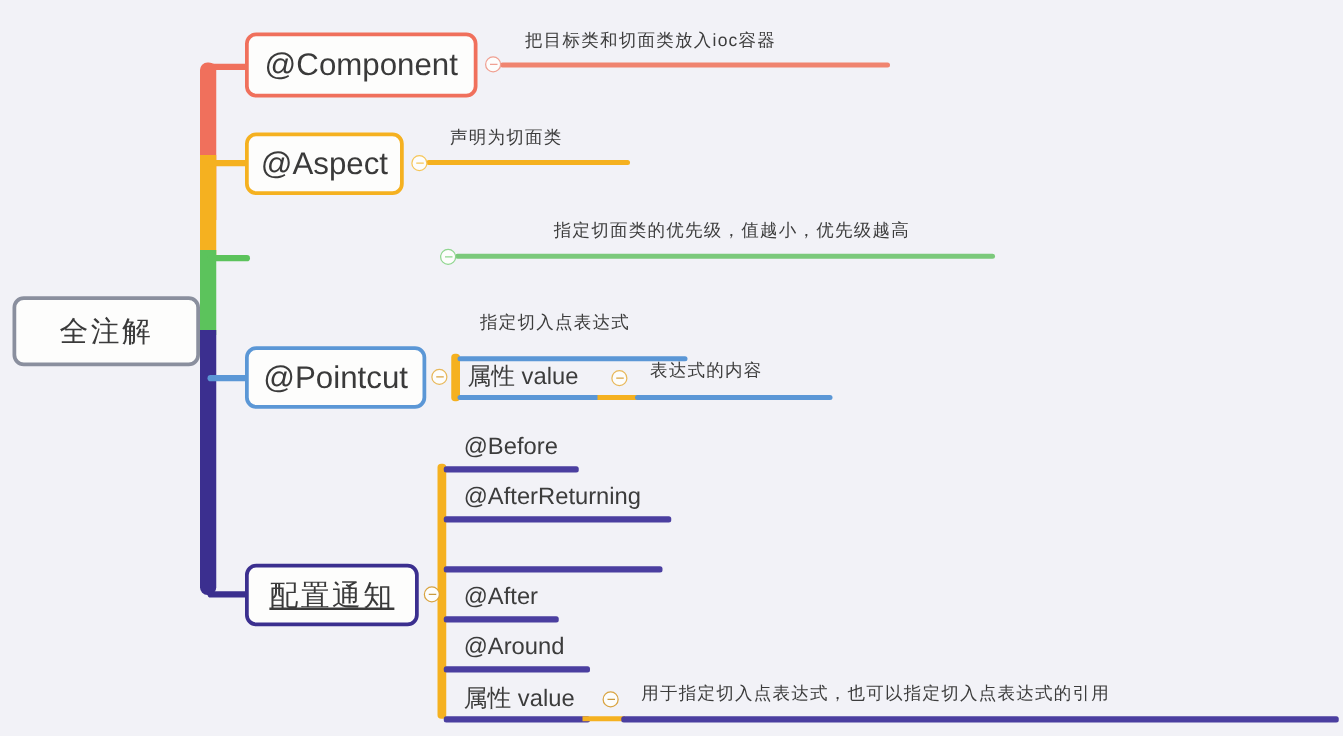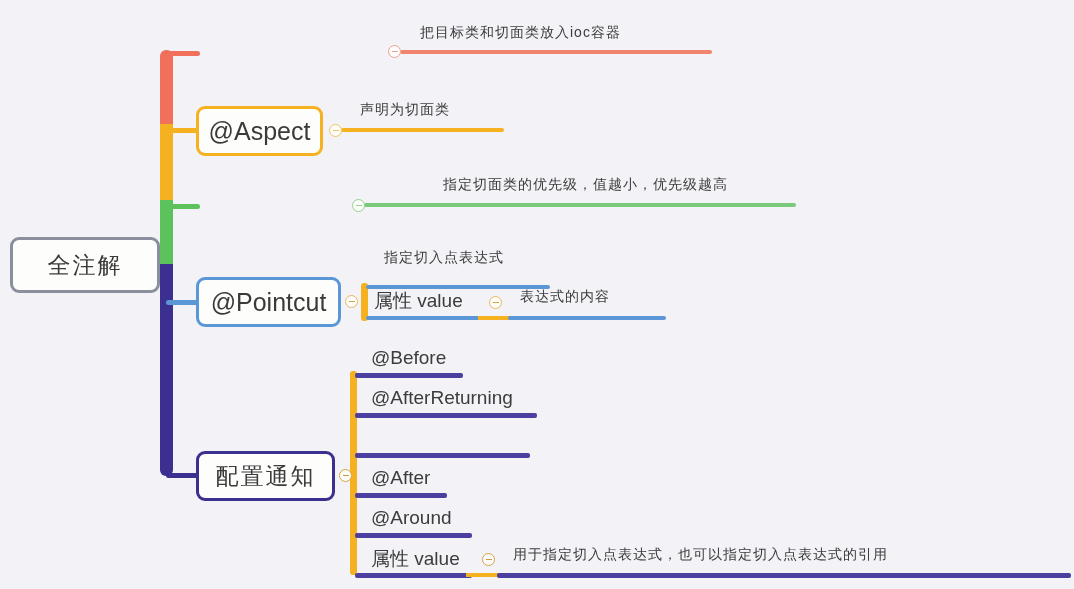--- a/index.html
+++ b/index.html
@@ -29,21 +29,21 @@
     white-space: nowrap;
     z-index: 6;
   }
   .node.root {
     border-color: #8A8F9E;
     border-width: 3px;
     font-size: 23px;
     letter-spacing: 2px;
   }
   .node.l1 { font-size: 25px; }
-  .node.l1.cjk { font-size: 23px; letter-spacing: 2px; }
+  .node.l1.cjk { font-size: 23px; letter-spacing: 2px; text-decoration: underline; }
 
   .n-component { border-color: #F0705C; }
   .n-aspect    { border-color: #F5B120; }
   .n-order     { border-color: #5CC35C; }
   .n-pointcut  { border-color: #5B97D6; }
   .n-notify    { border-color: #3B2F8F; }
 
   
   .spine-seg {
     position: absolute;
@@ -134,20 +134,23 @@
   <div class="spine-seg" style="left:160px; top:200px; height:68px; background:#5CC35C;"></div>
   <div class="spine-seg" style="left:160px; top:264px; height:212px; background:#3B2F8F; border-radius:0 0 6px 6px;"></div>
 
   <div class="node root" style="left:10px; top:237px; width:150px; height:56px;">
     <span>全注解</span>
   </div>
 
   <div class="hline" style="left:166px; top:51px; width:34px; height:5px; background:#F0705C; border-radius:3px;"></div>
   <div class="vline" style="left:166px; top:51px; width:5px; height:6px; background:#F0705C;"></div>
 
+  <div class="node l1 n-component" style="left:196px; top:26px; width:186px; height:52px;">
+    <span>@Component</span>
+  </div>
 
   <div class="toggle red" style="left:388px; top:45px;"></div>
 
   <div class="annot" style="left:420px; top:24px;">把目标类和切面类放入ioc容器</div>
   <div class="underline" style="left:400px; top:50px; width:312px; height:4px; background:#F0846F; border-radius:2px;"></div>
 
   <div class="hline" style="left:166px; top:128px; width:34px; height:5px; background:#F5B120; border-radius:3px;"></div>
 
   <div class="node l1 n-aspect" style="left:196px; top:106px; width:127px; height:50px;">
     <span>@Aspect</span>

